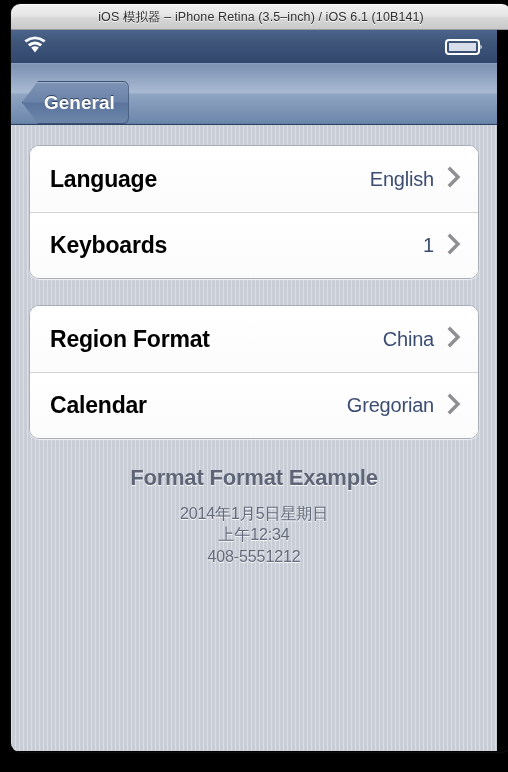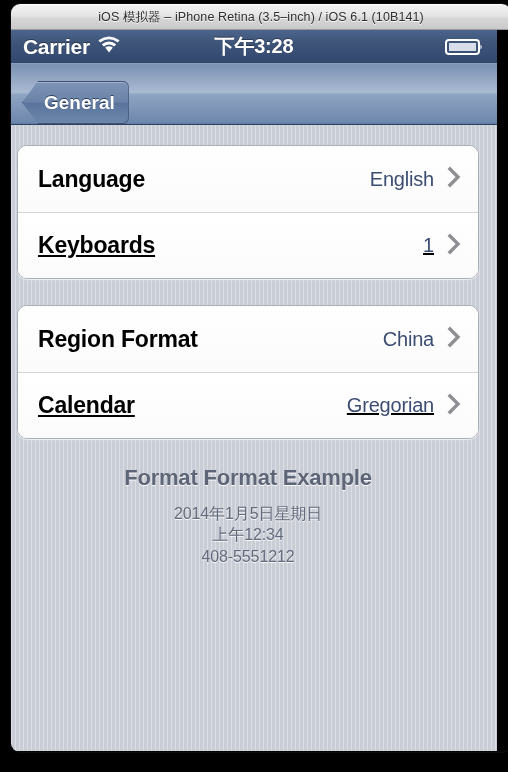--- a/index.html
+++ b/index.html
@@ -157,21 +157,21 @@
     font-size: 19px;
     font-weight: bold;
     color: #ffffff;
     text-shadow: 0 -1px 0 rgba(30,45,70,0.8);
     white-space: nowrap;
   }
 
   
   #content {
     position: relative;
-    padding: 20px 18px 0 6px;
+    padding: 20px 18px 0 18px;
     box-sizing: border-box;
   }
   .table-group {
     background: #ffffff;
     border-radius: 10px;
     border: 1px solid #a9aeb8;
     box-shadow: 0 1px 1px rgba(255,255,255,0.7);
     overflow: hidden;
     margin-bottom: 26px;
   }
@@ -179,21 +179,20 @@
     height: 66px;
     display: flex;
     align-items: center;
     padding: 0 14px 0 20px;
     box-sizing: border-box;
     background: linear-gradient(to bottom, #ffffff 0%, #fbfbfb 100%);
     cursor: pointer;
   }
   .table-row + .table-row {
     border-top: 1px solid #d3d3d6;
-    text-decoration: underline;
   }
   .row-label {
     font-size: 23px;
     font-weight: bold;
     color: #000000;
     letter-spacing: -0.2px;
   }
   .row-value {
     margin-left: auto;
     font-size: 20px;
@@ -235,30 +234,28 @@
 <div id="sim-window">
 
   <div id="titlebar">
     <span id="titlebar-text">iOS 模拟器 – iPhone Retina (3.5–inch) / iOS 6.1 (10B141)</span>
   </div>
 
   <div id="screen">
 
     <div id="statusbar">
       <div id="carrier-group">
-        <span id="carrier-label">Carrier</span>
         <span id="wifi-icon">
           <svg width="24" height="18" viewBox="0 0 24 18" aria-hidden="true">
             <path d="M12 16.6 L8.2 11.6 Q12 8.9 15.8 11.6 Z" fill="#ffffff"></path>
             <path d="M4.8 8.2 Q12 2.6 19.2 8.2 L17.1 10.6 Q12 6.5 6.9 10.6 Z" fill="#ffffff"></path>
             <path d="M1.4 4.2 Q12 -3.2 22.6 4.2 L20.8 6.4 Q12 0.2 3.2 6.4 Z" fill="#ffffff" opacity="0.95"></path>
           </svg>
         </span>
       </div>
-      <div id="status-time">下午3:28</div>
       <div id="battery-icon">
         <svg width="40" height="20" viewBox="0 0 40 20" aria-hidden="true">
           <rect x="1" y="3" width="33" height="14" rx="3" ry="3" fill="none" stroke="#ffffff" stroke-width="2"></rect>
           <rect x="4" y="6" width="27" height="8" fill="#d8dee9"></rect>
           <path d="M35.5 7.5 L35.5 12.5 Q38 10 35.5 7.5 Z" fill="#ffffff"></path>
         </svg>
       </div>
     </div>
 
     <div id="navbar">

